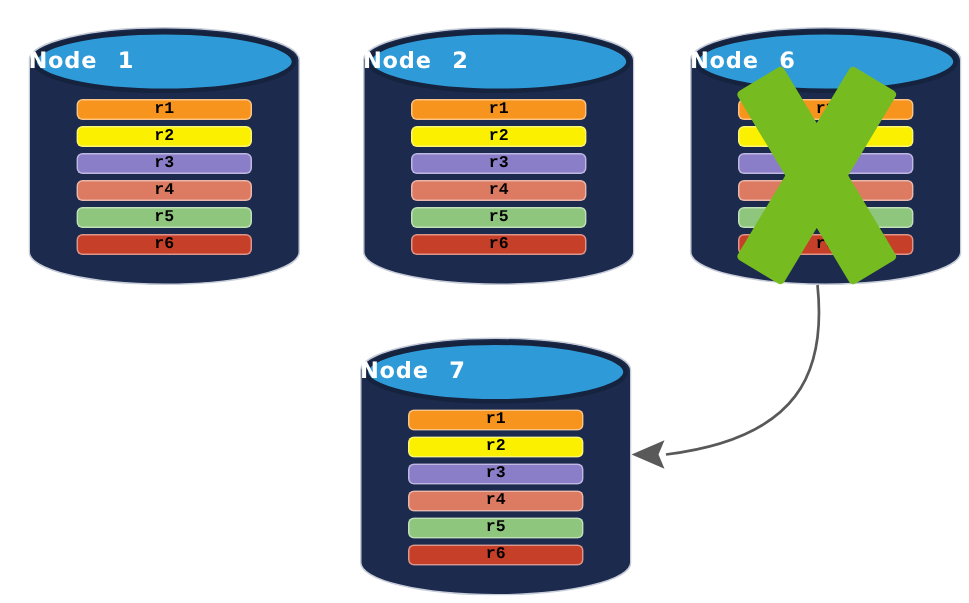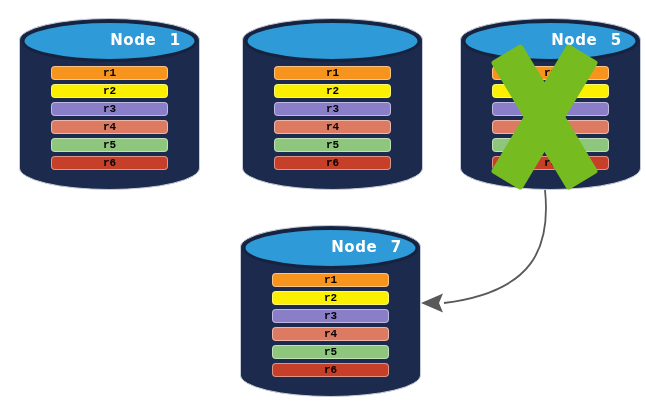--- a/index.html
+++ b/index.html
@@ -2,22 +2,22 @@
 <html style="--background: #FFFFFF; --cylinder-body: #1C2A4E; --cylinder-outline: #C7CDD8; --cylinder-top: #2E9AD8; --ellipse-border: #16233E; --title-text: #FFFFFF; --row-text: #000000; --x-mark: #76BC21; --arrow: #595959;"><head>
 <meta charset="utf-8">
 <style>
   html,body{margin:0;padding:0;background:var(--background,#fff);}
   body{width:646px;height:402px;overflow:hidden;font-family:"DejaVu Sans","Liberation Sans",sans-serif;}
   .canvas{position:relative;width:646px;height:402px;background:var(--background,#fff);}
   .node{position:absolute;width:181px;height:181px;}
   .node svg.cyl{position:absolute;left:0;top:0;z-index:1;}
   .node-title{
     position:absolute;left:0;top:22px;width:100%;z-index:2;
-    text-align:center;color:var(--title-text,#fff);
-    font-size:15px;font-weight:bold;letter-spacing:.5px;word-spacing:8px;margin-left:36px;
+    color:var(--title-text,#fff);
+    font-size:15px;font-weight:bold;letter-spacing:.5px;word-spacing:8px;
   }
   .rows{position:absolute;left:32px;top:57px;width:117px;z-index:2;font-family:Liberation Mono, monospace;}
   .row{
     box-sizing:border-box;height:14px;margin-bottom:4px;border-radius:4px;
     border:1px solid rgba(255,255,255,.45);
     color:var(--row-text,#000);font-size:11px;font-weight:bold;line-height:12px;
     text-align:center;
   }
   .x-overlay{position:absolute;left:0;top:0;z-index:3;}
   .arrow-overlay{position:absolute;left:0;top:0;z-index:5;pointer-events:none;}
@@ -45,36 +45,37 @@
         <div class="row" style="background: rgb(142, 198, 126);">r5</div>
         <div class="row" style="background: rgb(198, 63, 40);">r6</div>
       </div>
   </div>
 
   <div class="node" id="node2">
     <svg class="cyl" width="181" height="181" viewBox="0 0 181 181">
       <path d="M0.5,31 L0.5,159 A90,21.5 0 0 0 180.5,159 L180.5,31 A90,21.5 0 0 0 0.5,31 Z" style="fill:var(--cylinder-body);stroke:var(--cylinder-outline);stroke-width:1"></path>
       <ellipse cx="90.5" cy="32" rx="86.5" ry="19.5" style="fill:var(--cylinder-top);stroke:var(--ellipse-border);stroke-width:3"></ellipse>
     </svg>
+    <div class="node-title">Node 2</div>
     <div class="rows">
         <div class="row" style="background: rgb(247, 148, 29);">r1</div>
         <div class="row" style="background: rgb(250, 240, 0);">r2</div>
         <div class="row" style="background: rgb(139, 126, 200);">r3</div>
         <div class="row" style="background: rgb(221, 122, 98);">r4</div>
         <div class="row" style="background: rgb(142, 198, 126);">r5</div>
         <div class="row" style="background: rgb(198, 63, 40);">r6</div>
       </div>
   </div>
 
   <div class="node" id="node3">
     <svg class="cyl" width="181" height="181" viewBox="0 0 181 181">
       <path d="M0.5,31 L0.5,159 A90,21.5 0 0 0 180.5,159 L180.5,31 A90,21.5 0 0 0 0.5,31 Z" style="fill:var(--cylinder-body);stroke:var(--cylinder-outline);stroke-width:1"></path>
       <ellipse cx="90.5" cy="32" rx="86.5" ry="19.5" style="fill:var(--cylinder-top);stroke:var(--ellipse-border);stroke-width:3"></ellipse>
     </svg>
-    <div class="node-title">Node 5</div>
+    <div class="node-title">Node 6</div>
     <div class="rows">
         <div class="row" style="background: rgb(247, 148, 29);">r1</div>
         <div class="row" style="background: rgb(250, 240, 0);">r2</div>
         <div class="row" style="background: rgb(139, 126, 200);">r3</div>
         <div class="row" style="background: rgb(221, 122, 98);">r4</div>
         <div class="row" style="background: rgb(142, 198, 126);">r5</div>
         <div class="row" style="background: rgb(198, 63, 40);">r6</div>
       </div>
     <svg class="x-overlay" width="181" height="181" viewBox="0 0 181 181">
       <g style="fill:var(--x-mark)">

